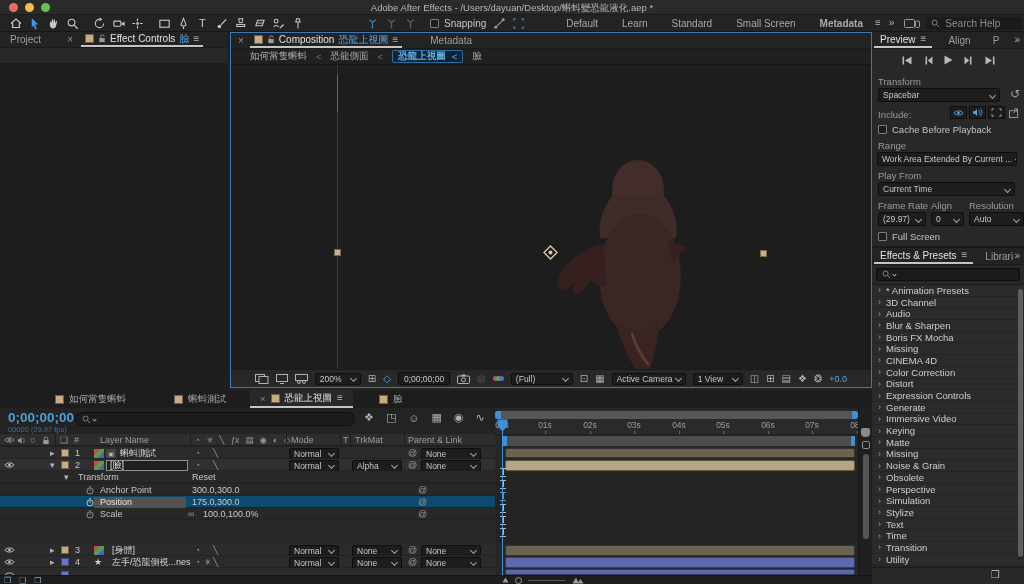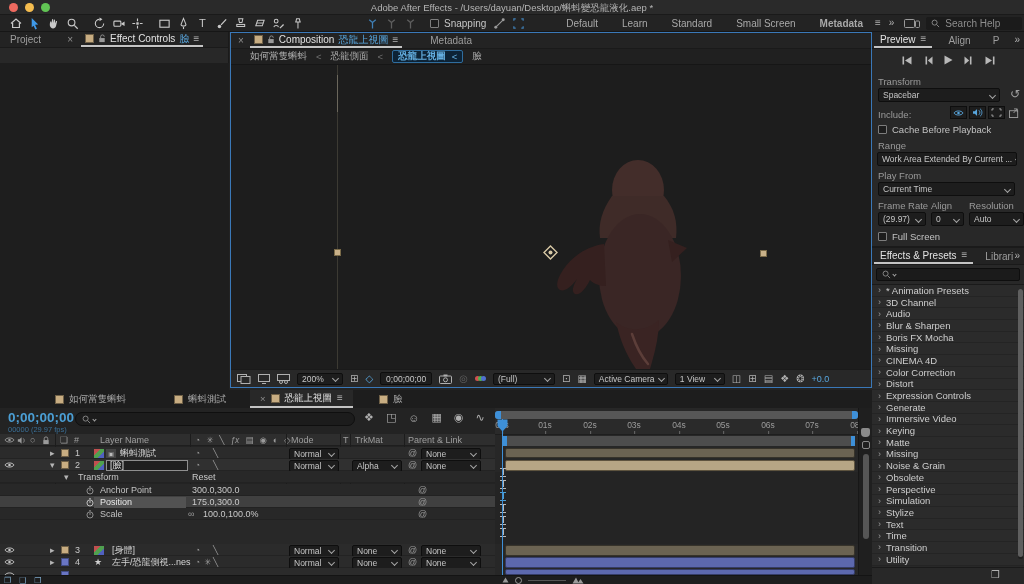--- a/index.html
+++ b/index.html
@@ -24,21 +24,21 @@
   
   .toolbar { left:0; top:15px; width:1024px; height:17px; background:#232323; border-bottom:1px solid #161616; display:flex; align-items:center; }
   .tool { width:19px; height:15px; display:flex; align-items:center; justify-content:center; flex:0 0 auto; }
   .ws { margin:0 12px; font-size:10px; color:#a8a8a8; flex:0 0 auto; }
   .search { background:#1b1b1b; border-radius:2px; height:13px; display:flex; align-items:center; padding:0 5px; color:#8d8d8d; }
   
   .panel-tabs { height:16px; background:#232323; display:flex; align-items:center; border-bottom:1px solid #1a1a1a; }
   .leftpanel { left:0; top:32px; width:229px; height:358px; background:#282828; border-right:1px solid #1a1a1a; }
   .comp { left:230px; top:32px; width:642px; height:356px; background:#282828; border:1px solid #3a78b8; }
   .viewer { position:absolute; left:0; top:32px; width:640px; height:304px; background:#1d1d1d; overflow:hidden; }
-  .statusbar { position:absolute; left:0; top:336px; width:640px; height:18px; background:#282828; border-top:1px solid #1a1a1a; display:flex; align-items:center; gap:7px; padding:0 6px; }
+  .statusbar { position:absolute; left:0; top:336px; width:640px; height:18px; background:#282828; border-top:1px solid #1a1a1a; display:flex; align-items:center; gap:7px; padding:0 6px;justify-content:center; }
   .rightcol { left:872px; top:32px; width:152px; height:552px; background:#282828; }
   .lbl { color:#9a9a9a; font-size:9.5px; }
   .incbtn { width:17px; height:13px; background:#1d1d1d; border:1px solid #0e0e0e; display:flex; align-items:center; justify-content:center; }
   .fx-item { height:11.7px; display:flex; align-items:center; padding-left:6px; color:#cecece; font-size:9.5px; border-bottom:1px solid #242424; background:#2b2b2b; white-space:nowrap; cursor:default; }
   .fx-item .cat { color:#9a9a9a; margin-right:5px; font-size:9px; }
   
   .tl { left:0; top:390px; width:872px; height:194px; background:#232323; }
   .tl-tab { display:flex; align-items:center; gap:5px; padding:0 10px; height:18px; color:#a8a8a8; font-size:9.5px; }
   .row { position:absolute; left:0; width:495px; height:12px; }
   .cell { position:absolute; top:0; height:12px; display:flex; align-items:center; font-size:9px; color:#c9c9c9; white-space:nowrap; }
@@ -698,21 +698,21 @@
     <span class="cell" style="left:86px">
         <svg width="8" height="9" viewBox="0 0 8 10">
           <circle cx="4" cy="5.5" r="3.4" stroke="#9a9a9a" fill="none"></circle>
           <path d="M4 5.5 V3.2 M3 0.8 H5" stroke="#9a9a9a"></path>
         </svg>
       </span>
     <span class="cell" style="left:100px;color:#c2c2c2">Anchor Point</span>
     <span class="cell blue" style="left:192px">300.0,300.0</span>
     <span class="cell" style="left:418px;color:#9a9a9a">@</span>
   </div>
-  <div class="row" style="top:106px;background:#404040;border-bottom:1px solid #222">
+  <div class="row" style="top:106px;background:#0c4a6e;border-bottom:1px solid #222">
     <div style="position:absolute;left:94px;top:0.5px;width:92px;height:11px;background:#525252"></div>
     <span class="cell" style="left:86px">
         <svg width="8" height="9" viewBox="0 0 8 10">
           <circle cx="4" cy="5.5" r="3.4" stroke="#cfcfcf" fill="none"></circle>
           <path d="M4 5.5 V3.2 M3 0.8 H5" stroke="#cfcfcf"></path>
         </svg>
       </span>
     <span class="cell" style="left:100px;color:#e8e8e8">Position</span>
     <span class="cell blue" style="left:192px">175.0,300.0</span>
     <span class="cell" style="left:418px;color:#9a9a9a">@</span>

